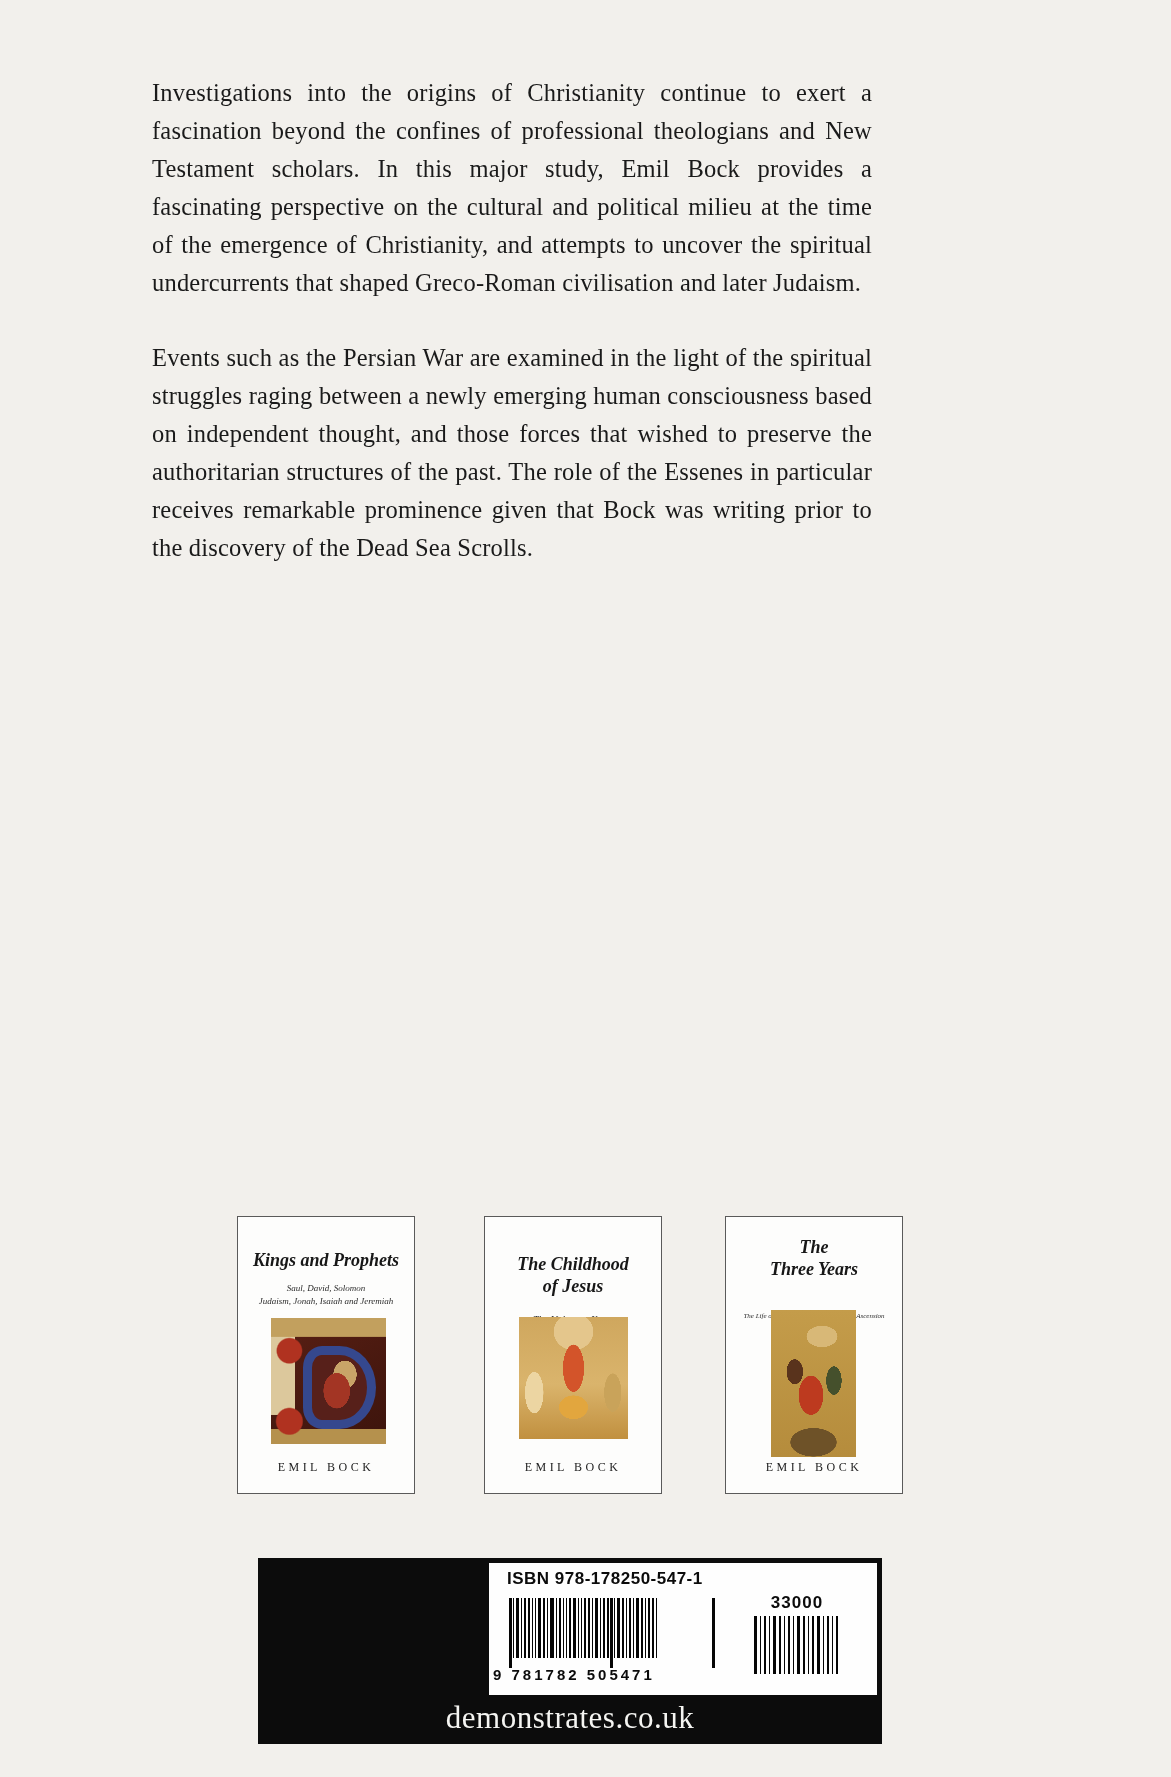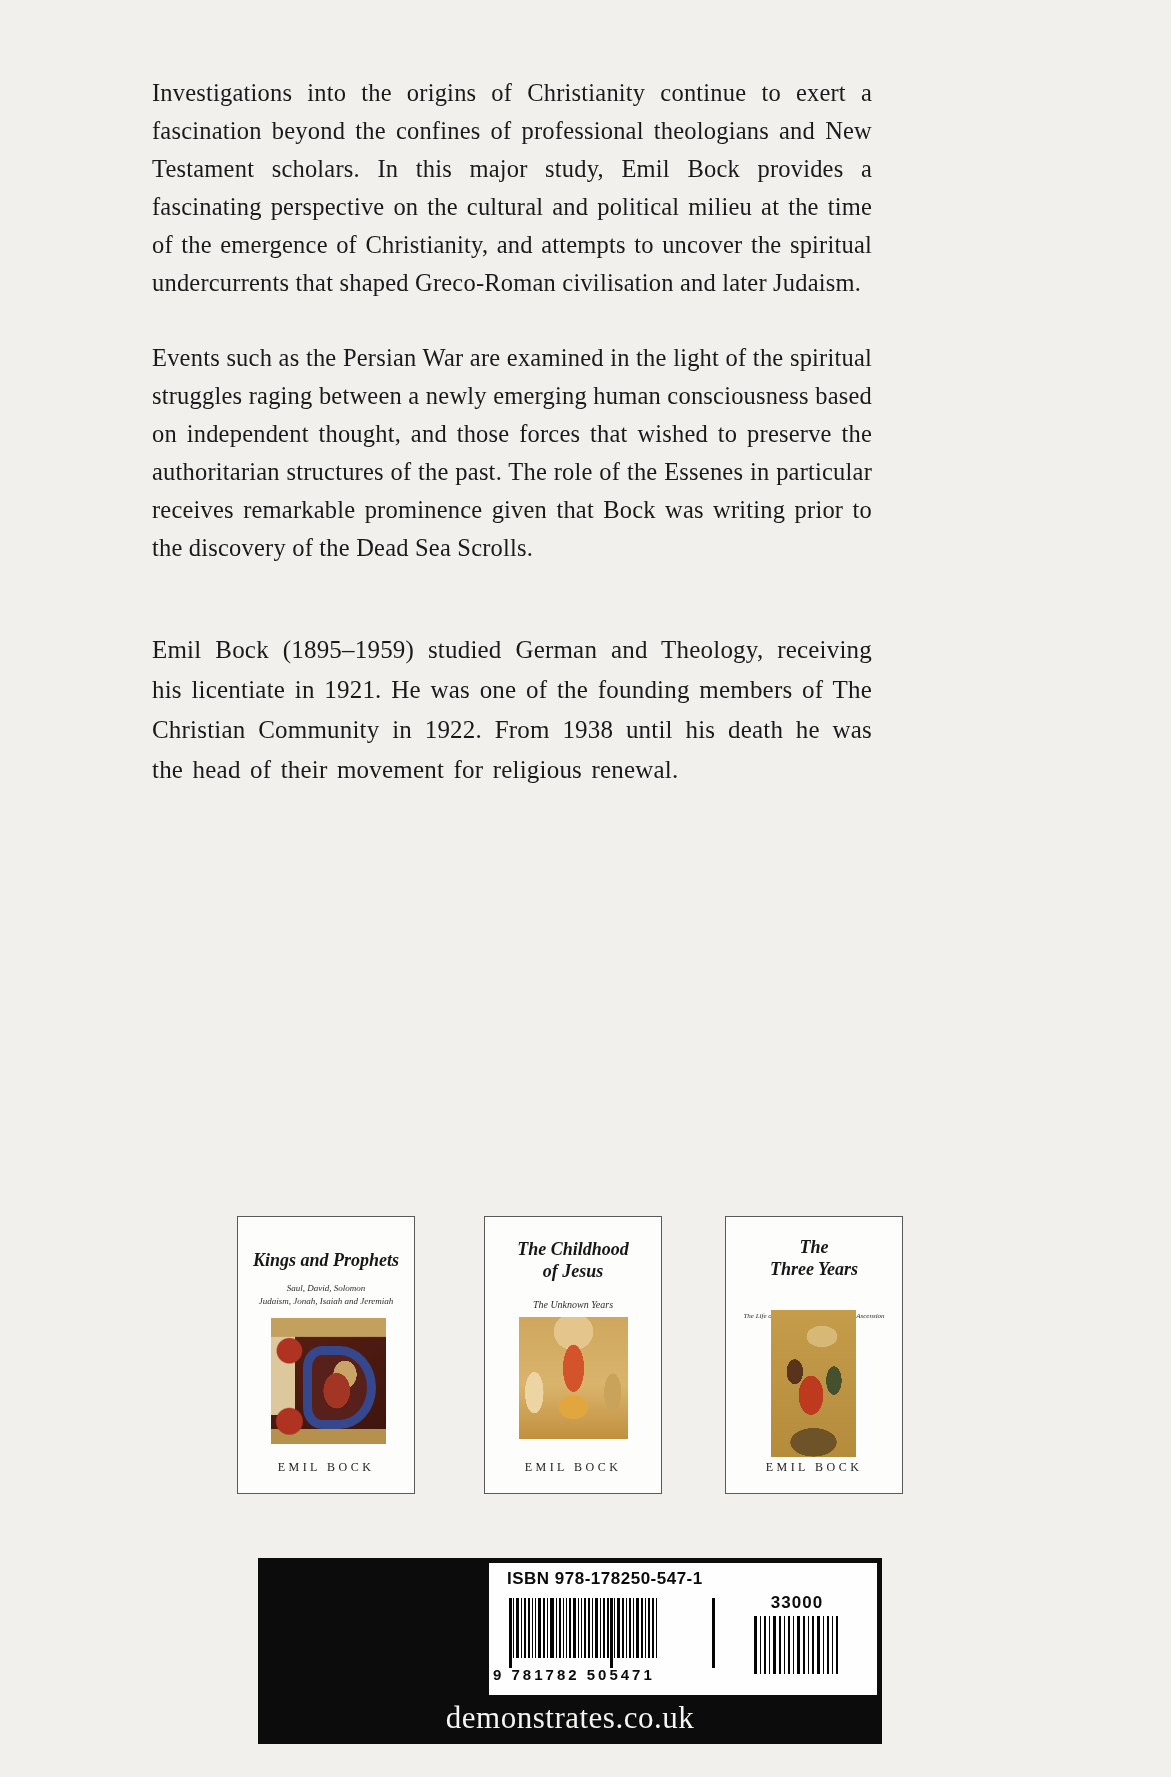--- a/index.html
+++ b/index.html
@@ -28,21 +28,21 @@
     text-align:center;
   }
   .card1{left:237px;}
   .card2{left:484px;}
   .card3{left:725px;}
   .bk-title{
     font-style:italic;font-weight:bold;font-size:18px;line-height:22px;
     color:#171717;
   }
   .card1 .bk-title{margin-top:32px;}
-  .card2 .bk-title{margin-top:21px;}
+  .card2 .bk-title{margin-top:36px;}
   .card3 .bk-title{margin-top:19px;}
   .bk-sub{
     font-style:italic;font-size:9px;line-height:13px;color:#2c2c2c;
   }
   .card1 .bk-sub{margin-top:11px;}
   .card2 .bk-sub{margin-top:16px;font-size:10px;}
   .card3 .bk-sub{margin-top:30px;font-size:7px;white-space:nowrap;}
   .bk-cover{position:absolute;}
   .card1 .bk-cover{left:33px;top:101px;width:115px;height:126px;}
   .card2 .bk-cover{left:34px;top:100px;width:109px;height:122px;}
@@ -132,21 +132,20 @@
   }
 </style>
 </head>
 <body>
 
 <div class="page">
 
   <section class="blurb">
     <p>Investigations into the origins of Christianity continue to exert a fascination beyond the confines of professional theologians and New Testament scholars. In this major study, Emil Bock provides a fascinating perspective on the cultural and political milieu at the time of the emergence of Christianity, and attempts to uncover the spiritual undercurrents that shaped Greco-Roman civilisation and later Judaism.</p>
     <p>Events such as the Persian War are examined in the light of the spiritual struggles raging between a newly emerging human consciousness based on independent thought, and those forces that wished to preserve the authoritarian structures of the past. The role of the Essenes in particular receives remarkable prominence given that Bock was writing prior to the discovery of the Dead Sea Scrolls.</p>
-    <p class="bio">Emil Bock (1895–1959) studied German and Theology, receiving his licentiate in 1921. He was one of the founding members of The Christian Community in 1922. From 1938 until his death he was the head of their movement for religious renewal.</p>
   </section>
 
   <section>
 
     <div class="book-card card1">
       <div class="bk-title">
         <span>Kings and Prophets</span>
       </div>
       <div class="bk-sub">
         <span>Saul, David, Solomon</span><br>

